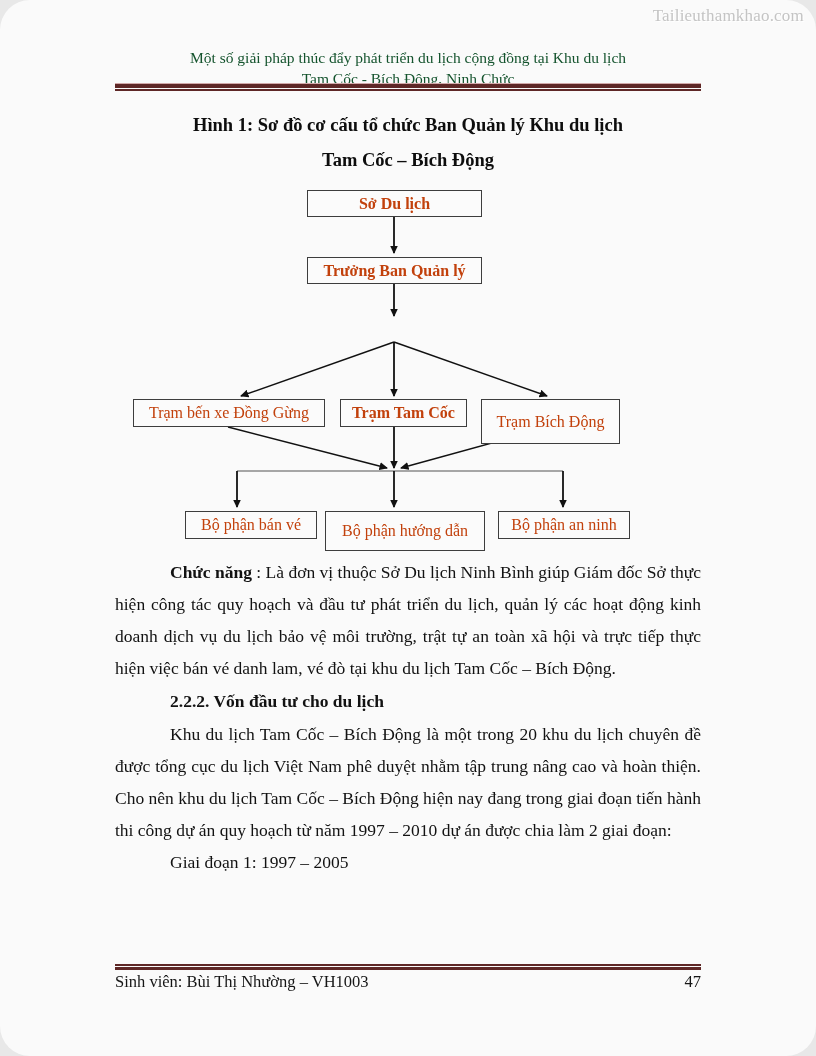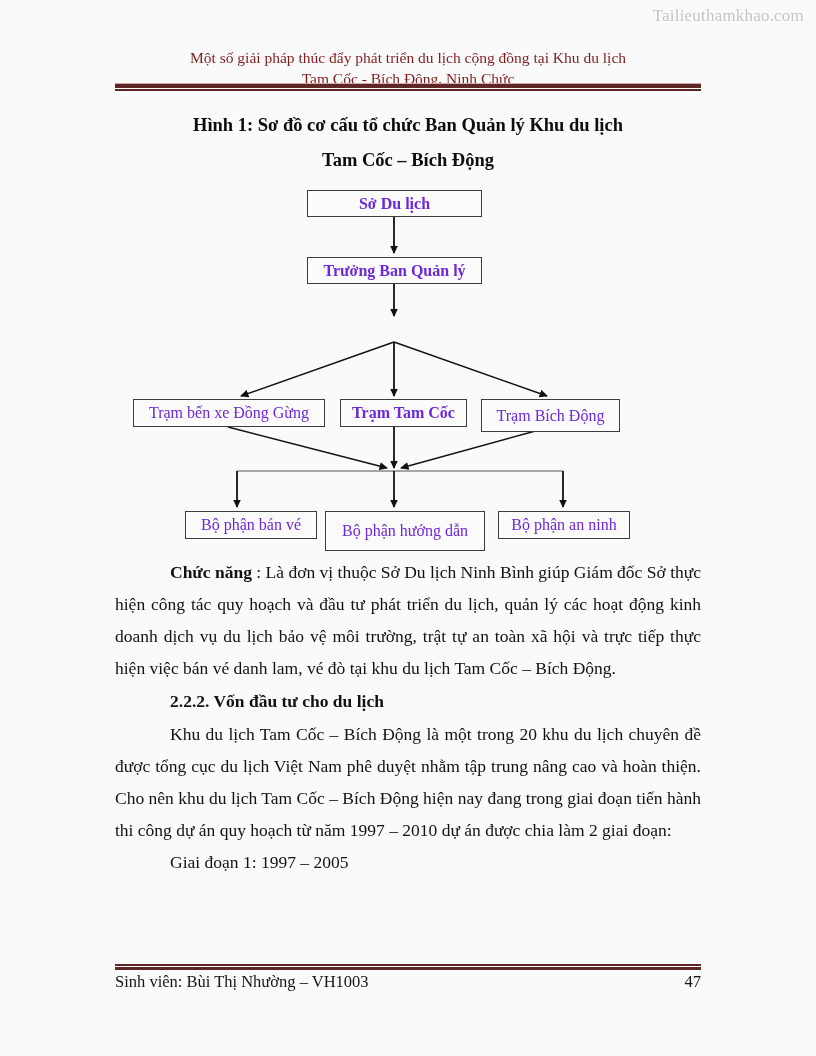--- a/index.html
+++ b/index.html
@@ -1,48 +1,48 @@
 <!DOCTYPE html>
 <html><head>
 <meta charset="utf-8">
 <style>
   html,body{margin:0;padding:0;}
   body{background:#e8e8e8;font-family:"Liberation Serif","DejaVu Serif",serif;}
-  .page{position:relative;width:816px;height:1056px;background:#fafafa;margin:0 auto;overflow:hidden;color:#111;}
+  .page{position:relative;width:816px;height:1056px;background:#fafafa;margin:0 auto;overflow:hidden;color:#111;border-radius:30px;}
 
   .watermark{position:absolute;top:6px;right:12px;font-size:17px;color:#c4c4c4;
     text-shadow:1px 1px 0 #ffffff;letter-spacing:.2px;}
 
   .header-text{position:absolute;top:47px;left:115px;width:586px;text-align:center;
-    font-size:15.5px;line-height:21px;color:#7f1d1d;}
+    font-size:15.5px;line-height:21px;color:#14532d;}
 
   .rule{position:absolute;left:115px;width:586px;}
   .header-rule{top:83px;}
   .hr-a{height:1px;background:#d2a9a9;}
   .hr-b{height:4px;background:#5e2726;}
   .hr-gap{height:1px;}
   .hr-c{height:2px;background:#5e2726;}
 
   .fig-title{position:absolute;top:108px;left:85px;width:646px;text-align:center;
     font-weight:bold;font-size:18.5px;line-height:35px;color:#0d0d0d;}
 
   .diagram{position:absolute;top:185px;left:0;width:816px;height:362px;}
   .diagram svg{position:absolute;top:0;left:0;}
   .node{position:absolute;box-sizing:border-box;border:1.6px solid #3d3d3d;background:#fbfbfb;
-    text-align:center;font-size:16px;color:#6d28d9;display:flex;align-items:center;justify-content:center;}
+    text-align:center;font-size:16px;color:#c2410c;display:flex;align-items:center;justify-content:center;}
   .node.bold{font-weight:bold;}
   .node.clipped{overflow:hidden;align-items:flex-start;}
   .node.clipped span{line-height:26px;display:block;}
 
   .n-sodulich{left:307px;top:5px;width:175px;height:27px;}
   .n-truongban{left:307px;top:72px;width:175px;height:27px;}
   .n-phoban{left:303px;top:135px;width:180px;height:22px;}
   .n-benxe{left:133px;top:214px;width:192px;height:28px;}
   .n-tamcoc{left:340px;top:214px;width:127px;height:28px;}
-  .n-bichdong{left:481px;top:214px;width:139px;height:33px;}
+  .n-bichdong{left:481px;top:214px;width:139px;height:45px;}
   .n-banve{left:185px;top:326px;width:132px;height:28px;}
   .n-huongdan{left:325px;top:326px;width:160px;height:40px;}
   .n-anninh{left:498px;top:326px;width:132px;height:28px;}
 
   .body-text{position:absolute;top:556px;left:115px;width:586px;font-size:17.5px;
     line-height:32px;color:#121212;}
   .para{text-align:justify;margin:0;}
   .indent{text-indent:55px;}
   .h222{font-weight:bold;margin:1px 0 1px 55px;font-size:17.5px;}
   .giaidoan{margin-left:55px;}

